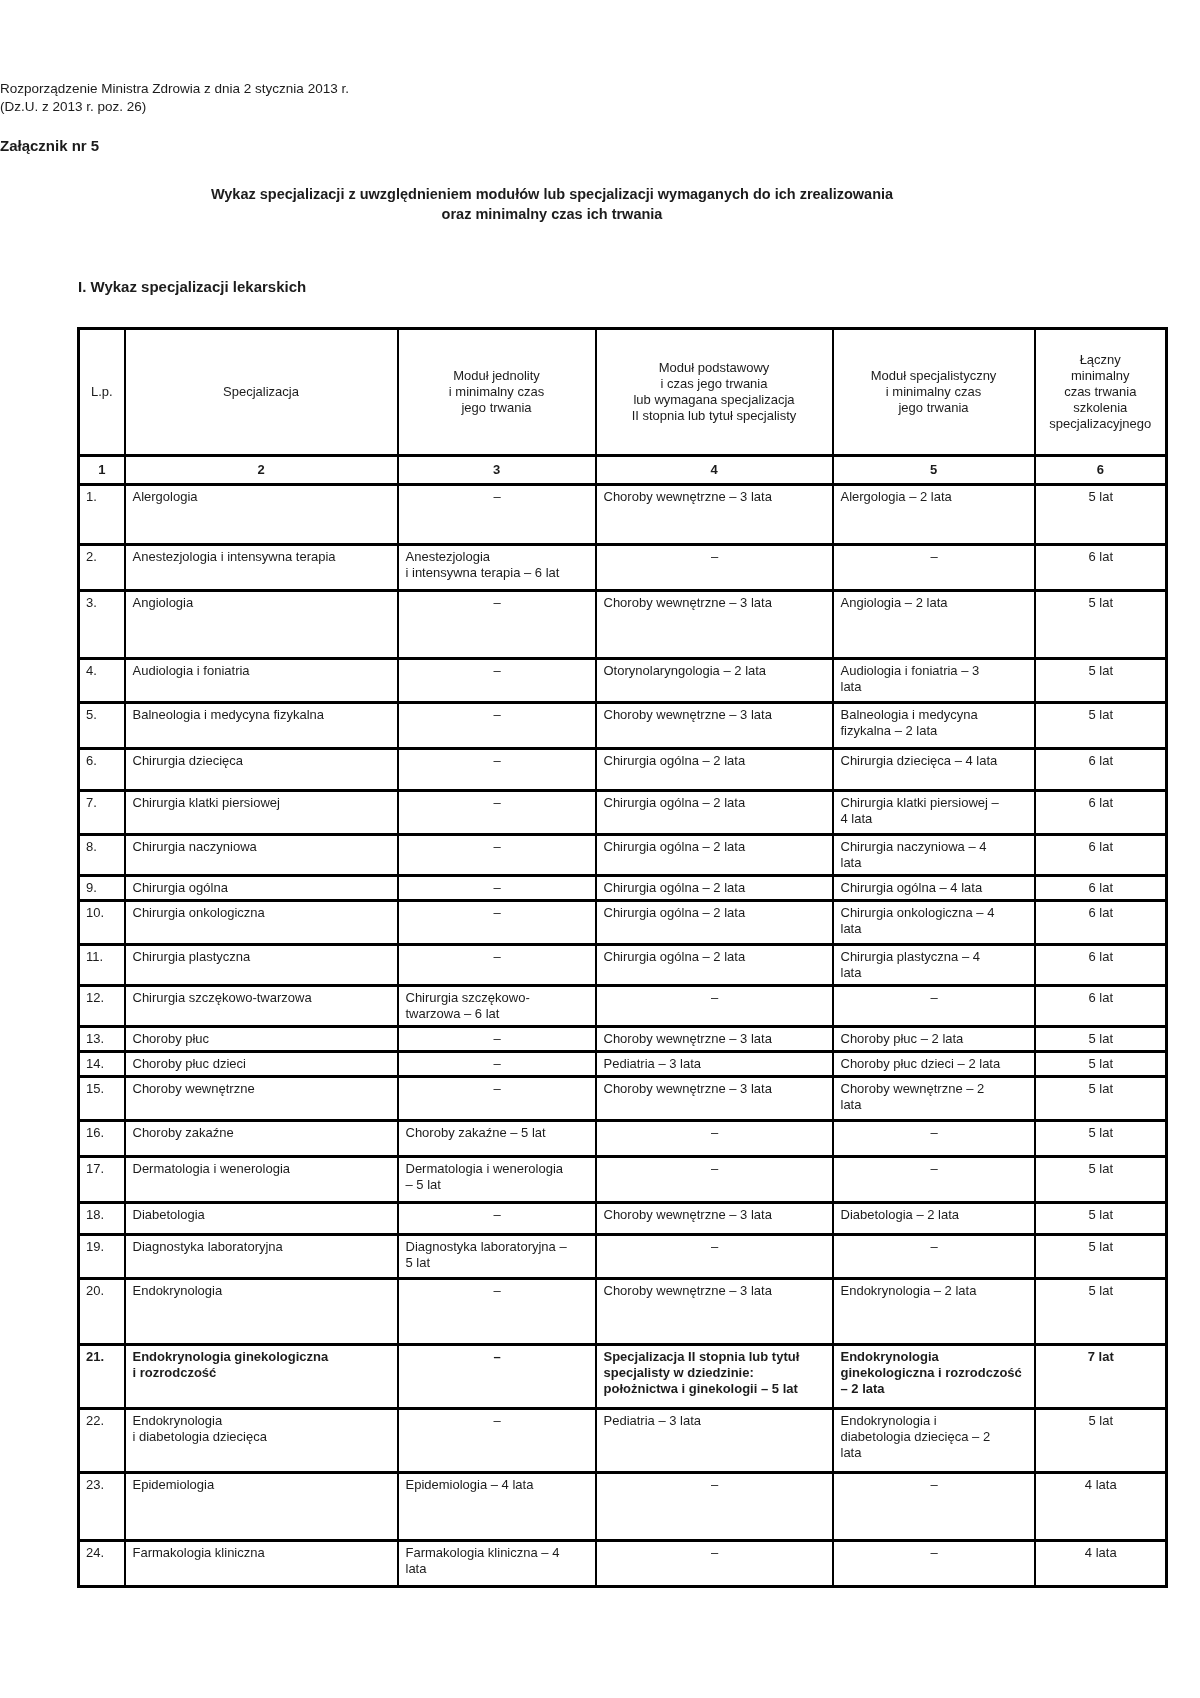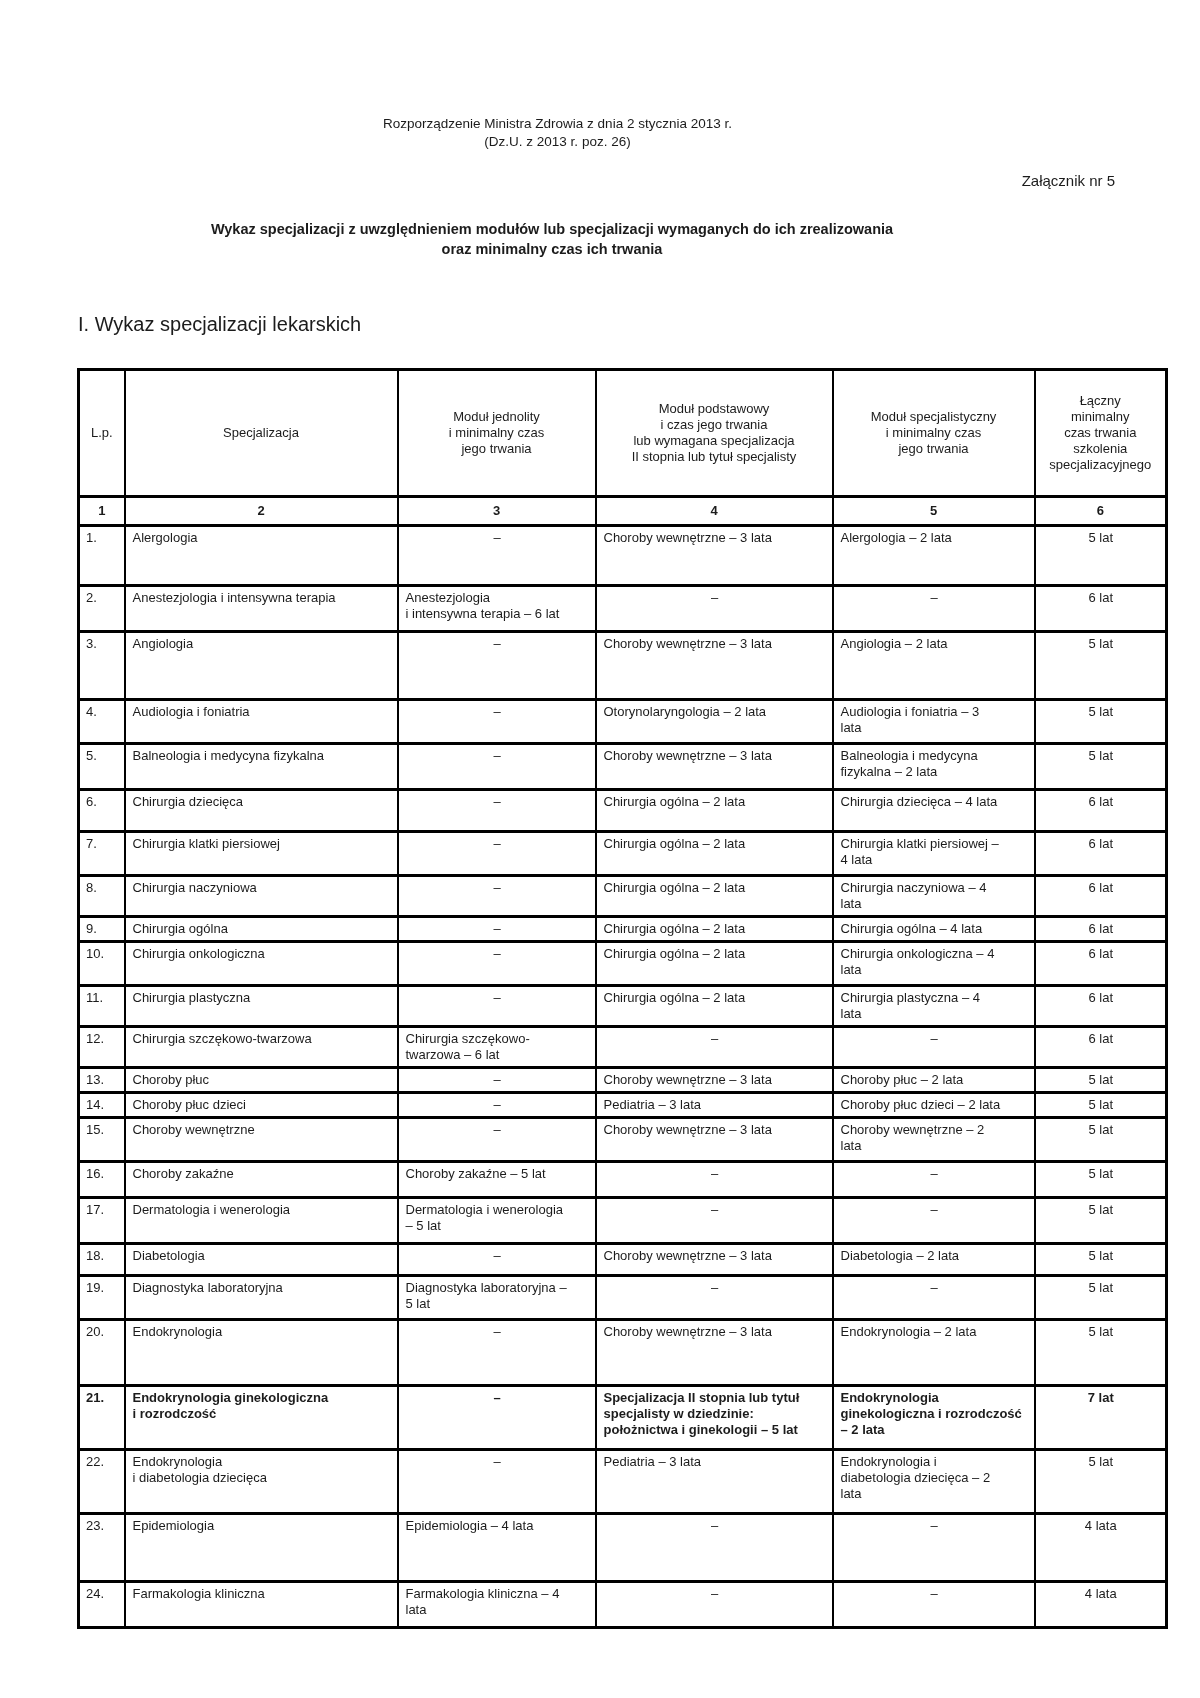--- a/index.html
+++ b/index.html
@@ -9,46 +9,45 @@
   }
   body {
     width: 1200px;
     height: 1698px;
     color: #1c1c1c;
     font-family: "Liberation Sans", "DejaVu Sans", sans-serif;
     position: relative;
     overflow: hidden;
   }
   .doc-header {
-    padding-top: 115px;
+    padding-top: 80px;
     margin-right: 85px;
-    text-align: center;
+    text-align: left;
     font-size: 13.5px;
     line-height: 18px;
   }
   .attachment {
     margin-top: 21px;
     margin-right: 85px;
-    text-align: right;
-    font-weight: normal;
+    font-weight: bold;
     font-size: 15px;
   }
   .main-title {
     width: 1104px;
     margin-top: 30px;
     text-align: center;
     font-weight: bold;
     font-size: 14.5px;
     line-height: 20px;
     white-space: pre-line;
   }
   .section-heading {
     margin: 54px 0 0 78px;
-    font-weight: normal;
-    font-size: 20px;
+    font-weight: bold;
+    font-size: 15px;
   }
   table.spec-table {
     margin: 32px 0 0 77px;
     width: 1088px;
     table-layout: fixed;
     border-collapse: collapse;
     border: 3px solid #000;
     font-size: 13px;
     line-height: 16px;
   }

